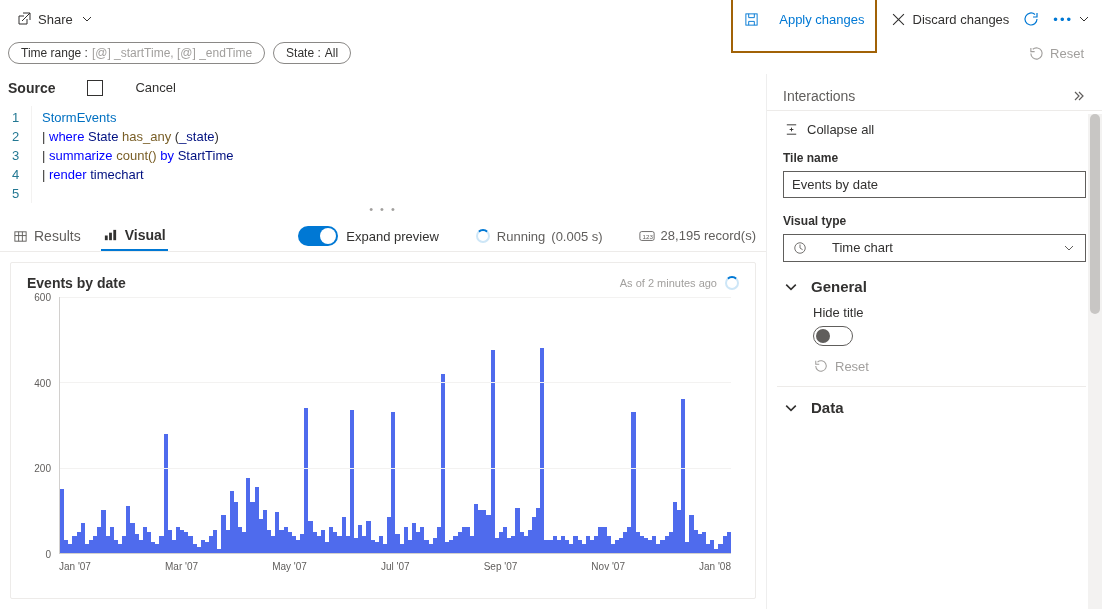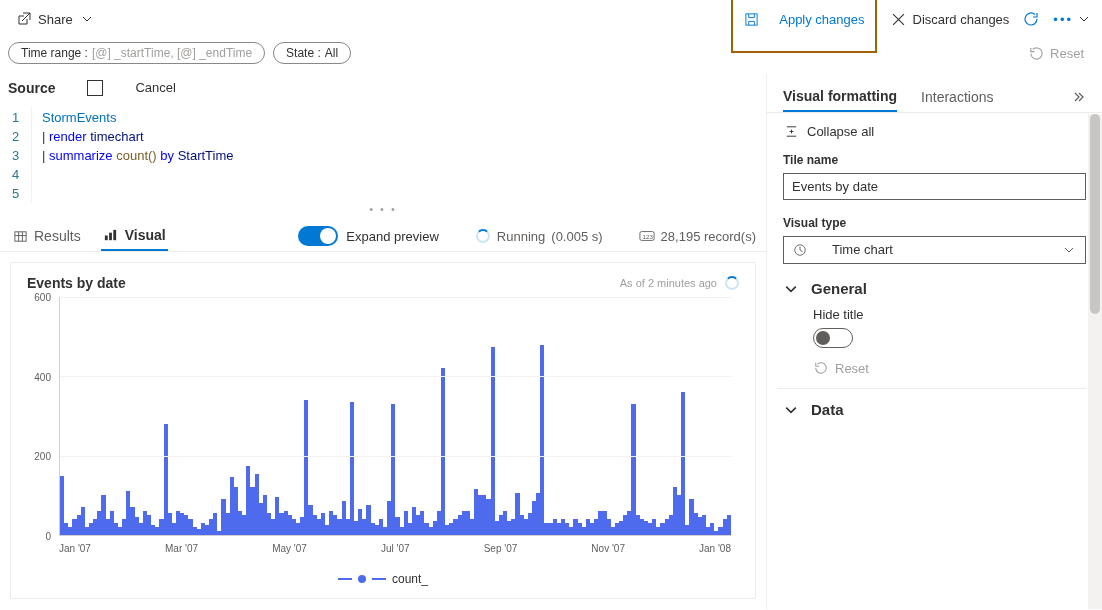--- a/index.html
+++ b/index.html
@@ -49,21 +49,21 @@
   .drag-handle { text-align: center; color: #a19f9d; letter-spacing: 2px; font-size: 11px; height: 14px; cursor: row-resize;}
   
   
   .results-bar { display: flex; align-items: center; padding: 4px 10px 0 10px; gap: 18px; border-bottom: 1px solid #edebe9; }
   .rtab { display: flex; align-items: center; gap: 6px; padding: 6px 2px; cursor: pointer; color: #605e5c; font-size: 14px; }
   .rtab.active { color: #323130; border-bottom: 2px solid #0078d4; font-weight: 600; }
   .toggle-wrap { display: flex; align-items: center; gap: 8px; margin-left: auto; }
   .toggle-on { width: 40px; height: 20px; background: #0078d4; border-radius: 10px; position: relative; cursor: pointer; }
   .toggle-on::after { content: ""; position: absolute; right: 2px; top: 2px; width: 16px; height: 16px; background: #fff; border-radius: 50%; }
   .running { display: flex; align-items: center; gap: 6px; margin-left: 18px; color: #605e5c; }
-  .record-count { display: flex; align-items: center; gap: 6px; margin-left: 18px; color: #605e5c; }
+  .record-count { display: flex; gap: 6px; margin-left: 18px; color: #605e5c; }
   
   
   .chart-panel { padding: 12px 16px; border: 1px solid #edebe9; margin: 10px; border-radius: 2px; position: relative; flex: 1; display: flex; flex-direction: column; }
   .chart-header { display: flex; justify-content: space-between; align-items: center; margin-bottom: 6px; }
   .chart-title { font-weight: 600; font-size: 14px; }
   .chart-meta { color: #a19f9d; font-size: 11px; display: flex; align-items: center; gap: 8px; }
   .spinner-ring { width: 14px; height: 14px; border: 2px solid #cde6f7; border-top-color: #0078d4; border-radius: 50%; }
   
   .plot-area { position: relative; flex: 1; }
   .y-axis { position: absolute; left: 0; top: 0; bottom: 32px; width: 28px; }
@@ -186,22 +186,23 @@
     <div class="editor">
       <div class="gutter">
         <div>1</div>
         <div>2</div>
         <div>3</div>
         <div>4</div>
         <div>5</div>
       </div>
       <div class="code">
         <div><span class="tok-table">StormEvents</span></div>
+        <div><span class="tok-pipe">| </span><span class="tok-op">where</span> <span class="tok-col">State</span> <span class="tok-func">has_any</span> (<span class="tok-col">_state</span>)</div>
+        <div><span class="tok-pipe">| </span><span class="tok-op">summarize</span> <span class="tok-func">count()</span> <span class="tok-kw">by</span> <span class="tok-col">StartTime</span></div>
         <div><span class="tok-pipe">| </span><span class="tok-op">render</span> <span class="tok-col">timechart</span></div>
-        <div><span class="tok-pipe">| </span><span class="tok-op">summarize</span> <span class="tok-func">count()</span> <span class="tok-kw">by</span> <span class="tok-col">StartTime</span></div>
         <div>&nbsp;</div>
       </div>
     </div>
     <div class="drag-handle">• • •</div>
 
     <div class="results-bar">
       <div class="rtab">
         <span class="ic">
           <svg width="15" height="15" viewBox="0 0 16 16" fill="none" stroke="#605e5c" stroke-width="1">
               <rect x="2" y="3" width="12" height="10"></rect>
@@ -429,32 +430,25 @@
         <div class="x-axis" id="x-axis">
             <span>Jan '07</span>
             <span>Mar '07</span>
             <span>May '07</span>
             <span>Jul '07</span>
             <span>Sep '07</span>
             <span>Nov '07</span>
             <span>Jan '08</span>
           </div>
       </div>
-      <div class="legend">
-        <span class="legend-line"></span>
-          <span class="legend-dot"></span>
-          <span class="legend-line"></span>
-        <span>count_</span>
-      </div>
     </div>
   </div>
 
   <div class="right-col">
     <div class="panel-tabs">
-      <div class="ptab active">Visual formatting</div>
       <div class="ptab">Interactions</div>
       <span class="ptab-expand ic">
         <svg width="14" height="14" viewBox="0 0 14 14" fill="none" stroke="#605e5c" stroke-width="1.2">
             <path d="M8 3 L12 7 L8 11 M4 3 L8 7 L4 11"></path>
           </svg>
       </span>
     </div>
 
     <div class="panel-body">
       <div class="collapse-all">

